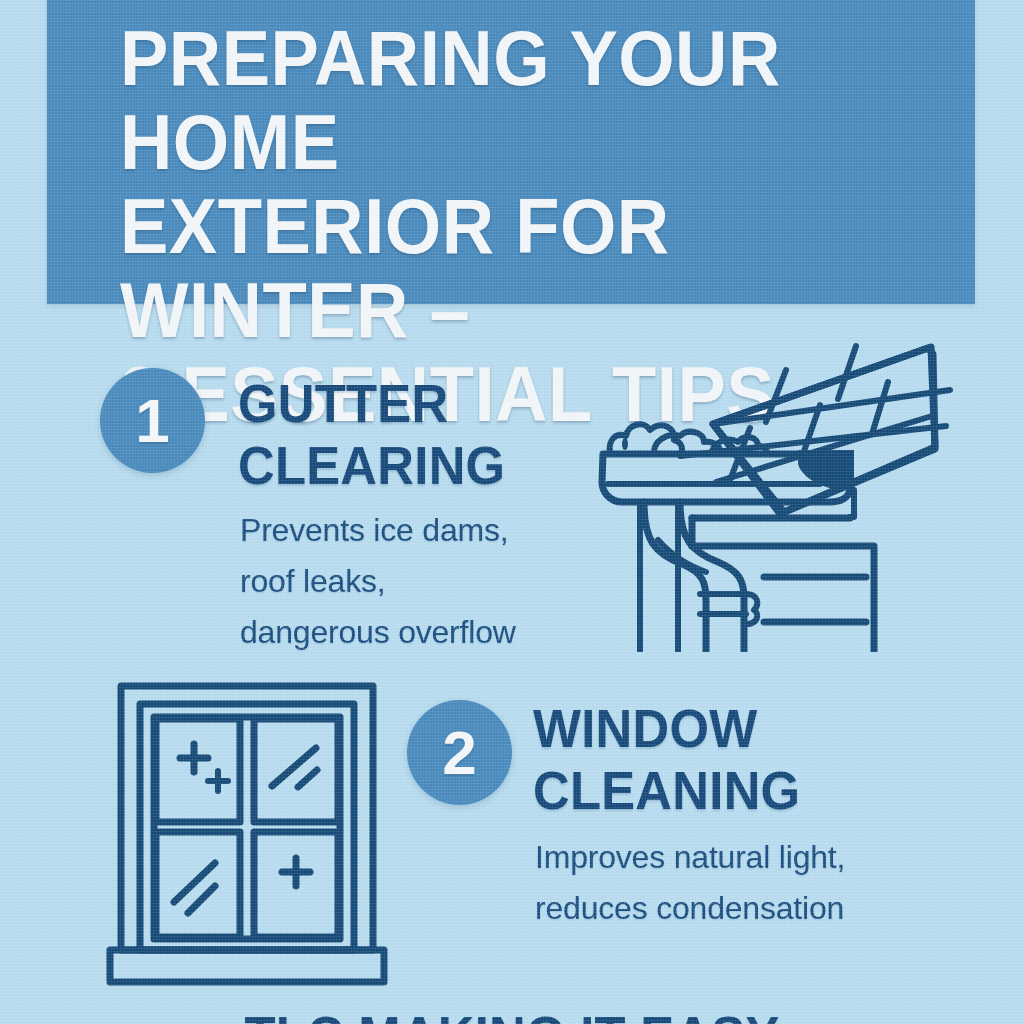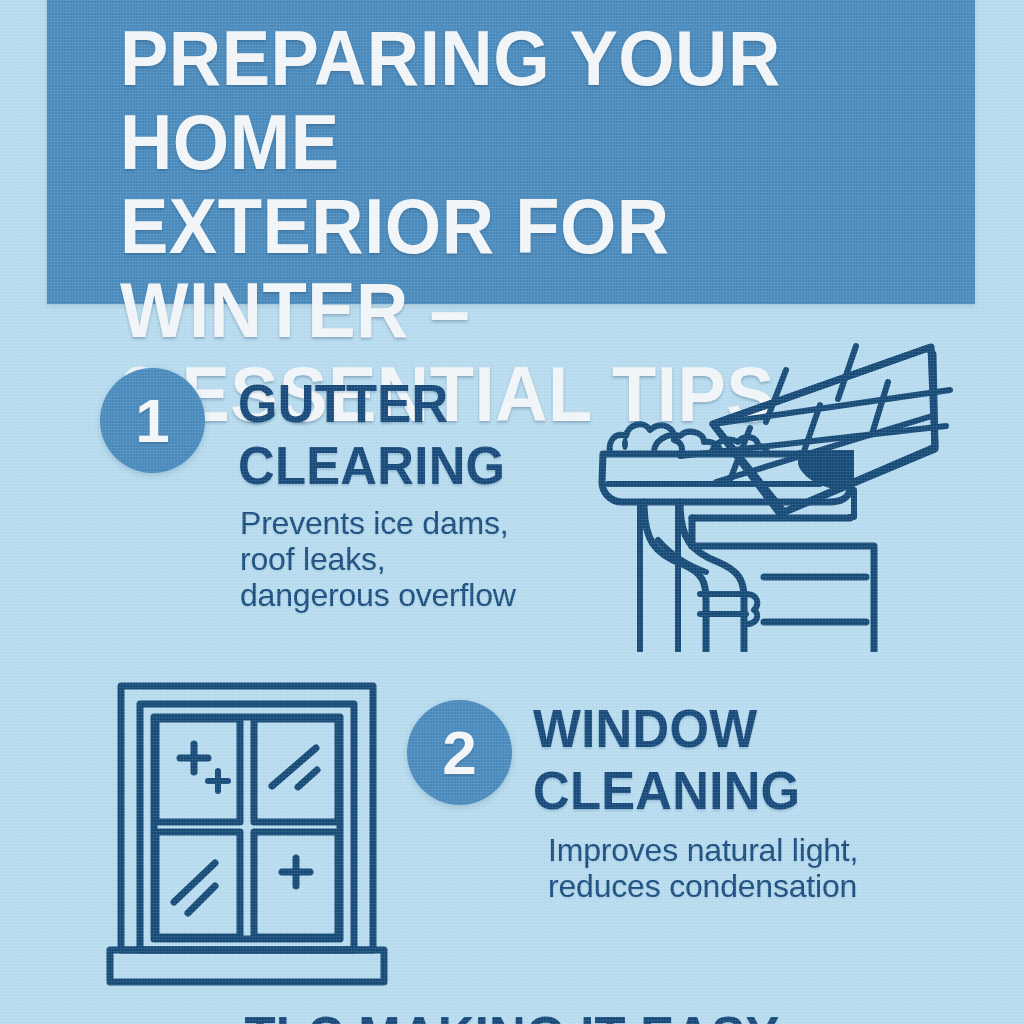--- a/index.html
+++ b/index.html
@@ -93,34 +93,34 @@
     text-shadow: 0 2px 2px rgba(40,90,135,.22);
     white-space: pre-line;
     z-index: 4;
   }
   .tip-body {
     position: absolute;
     color: #1b4f80;
     font-family: "Liberation Sans", sans-serif;
     font-weight: normal;
     font-size: 32px;
-    line-height: 36px;
+    line-height: 51px;
     letter-spacing: -.2px;
     text-shadow: 0 1px 2px rgba(50,100,145,.20);
     white-space: pre-line;
     z-index: 4;
   }
 
   #tip-1-badge { left: 100px; top: 368px; }
   #tip-1-heading { left: 238px; top: 372px; width: 430px; }
   #tip-1-body { left: 240px; top: 505px; width: 420px; }
 
   #tip-2-badge { left: 407px; top: 700px; }
   #tip-2-heading { left: 533px; top: 697px; width: 430px; }
-  #tip-2-body { left: 548px; top: 832px; width: 430px; }
+  #tip-2-body { left: 535px; top: 832px; width: 430px; }
 
   
   .illustration { position: absolute; z-index: 3; }
   #gutter-illustration { left: 588px; top: 332px; }
   #window-illustration { left: 88px; top: 672px; }
 
   .ink { stroke: #164a77; fill: none; stroke-width: 7; stroke-linecap: round; stroke-linejoin: round; }
   .ink-thin { stroke: #164a77; fill: none; stroke-width: 6; stroke-linecap: round; stroke-linejoin: round; }
   .ink-fill { fill: #164a77; stroke: none; }
 

